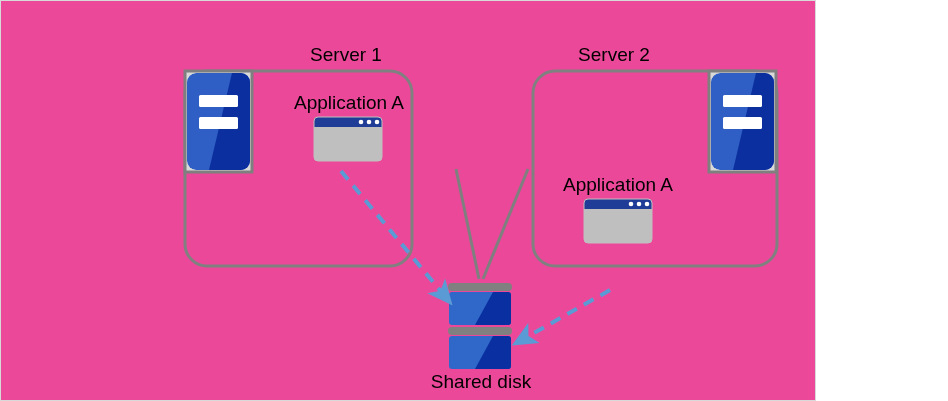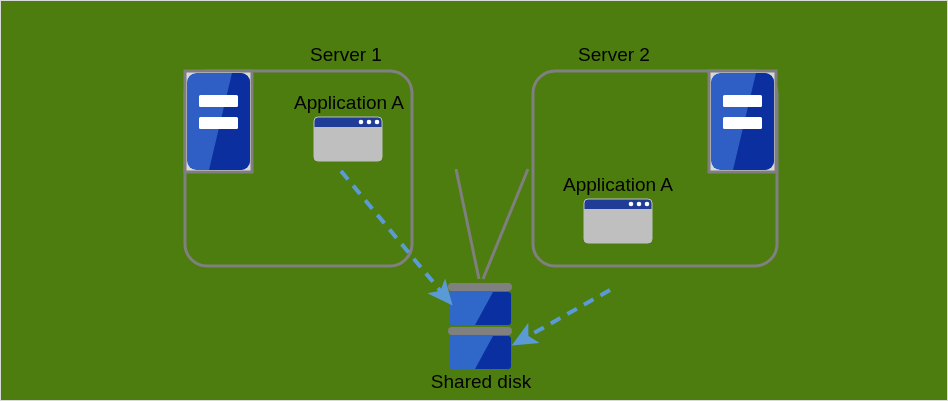--- a/index.html
+++ b/index.html
@@ -6,23 +6,23 @@
   html, body {
     margin: 0;
     padding: 0;
     background: #ffffff;
   }
   body {
     font-family: "Liberation Sans", sans-serif;
   }
   #canvas {
     position: relative;
-    width: 948px;
+    width: 816px;
     height: 401px;
-    background: #4d7c0f;
+    background: #ec4899;
     border: 1px solid #d9d9d9;
     box-sizing: border-box;
     overflow: hidden;
   }
   #diagram-svg {
     position: absolute;
     left: 0;
     top: 0;
     width: 948px;
     height: 401px;

